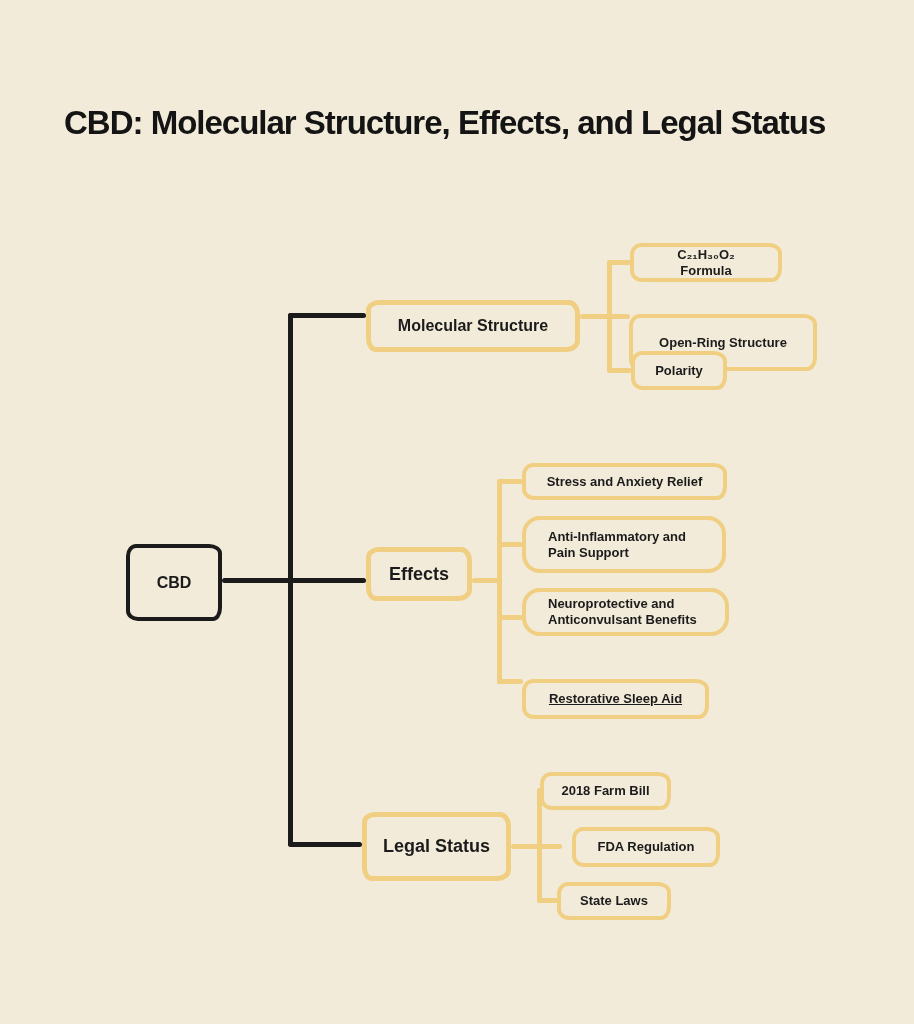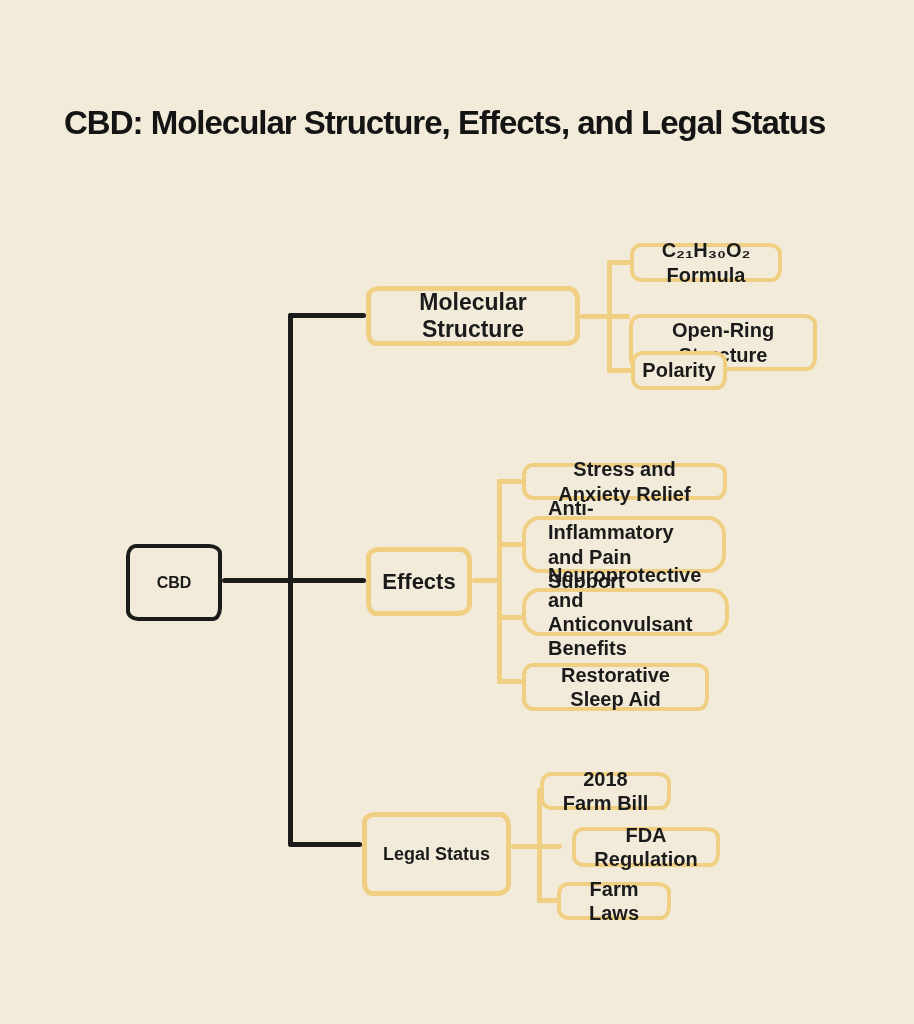--- a/index.html
+++ b/index.html
@@ -33,32 +33,32 @@
   .sketch-gold {
     border: 5px solid #f0cf82;
     border-radius: 13px 11px 14px 10px / 10px 14px 11px 13px;
   }
   .sketch-gold-thin {
     border: 4px solid #f0cf82;
     border-radius: 11px 13px 10px 12px / 12px 10px 13px 11px;
   }
 
   .root-node  { left: 102px; top: 520px; width: 96px;  height: 77px; font-size: 16px; }
-  .branch-mol { left: 342px; top: 262px; width: 214px; height: 60px; font-size: 23px; }
-  .branch-eff { left: 342px; top: 523px; width: 106px; height: 69px; font-size: 22px; }
-  .branch-leg { left: 338px; top: 788px; width: 149px; height: 84px; font-size: 18px; }
+  .branch-mol { left: 342px; top: 276px; width: 214px; height: 52px; font-size: 16px; }
+  .branch-eff { left: 342px; top: 523px; width: 106px; height: 54px; font-size: 18px; }
+  .branch-leg { left: 338px; top: 788px; width: 149px; height: 69px; font-size: 18px; }
 
-  .leaf { font-size: 20px; line-height: 1.22; padding: 2px 8px; }
+  .leaf { font-size: 13px; line-height: 1.22; padding: 2px 8px; }
   .leaf-m1 { left: 606px; top: 219px; width: 152px; height: 39px; }
   .leaf-m2 { left: 605px; top: 290px; width: 188px; height: 57px; }
   .leaf-m3 { left: 607px; top: 327px; width: 96px;  height: 39px; }
   .leaf-e1 { left: 498px; top: 439px; width: 205px; height: 37px; }
   .leaf-e2 { left: 498px; top: 492px; width: 204px; height: 57px; }
   .leaf-e3 { left: 498px; top: 564px; width: 207px; height: 48px; }
-  .leaf-e4 { left: 498px; top: 639px; width: 187px; height: 48px; }
+  .leaf-e4 { left: 498px; top: 655px; width: 187px; height: 40px; text-decoration: underline; }
   .leaf-l1 { left: 516px; top: 748px; width: 131px; height: 38px; }
   .leaf-l2 { left: 548px; top: 803px; width: 148px; height: 40px; }
   .leaf-l3 { left: 533px; top: 858px; width: 114px; height: 38px; }
   .align-left { justify-content: flex-start; text-align: left; padding-left: 14px; border-radius: 18px; }
 
   
   .line { background: #1b1b1b; border-radius: 3px; }
   .line-gold { background: #f0cf82; border-radius: 3px; }
 
   .trunk-v      { left: 264px; top: 289px; width: 5px;  height: 533px; }
@@ -151,14 +151,14 @@
   <span>Restorative Sleep Aid</span>
 </div>
 
 <div class="abs node sketch-gold-thin leaf leaf-l1">
   <span>2018 Farm Bill</span>
 </div>
 <div class="abs node sketch-gold-thin leaf leaf-l2">
   <span>FDA Regulation</span>
 </div>
 <div class="abs node sketch-gold-thin leaf leaf-l3">
-  <span>Farm Laws</span>
+  <span>State Laws</span>
 </div>
 
 </body></html>

